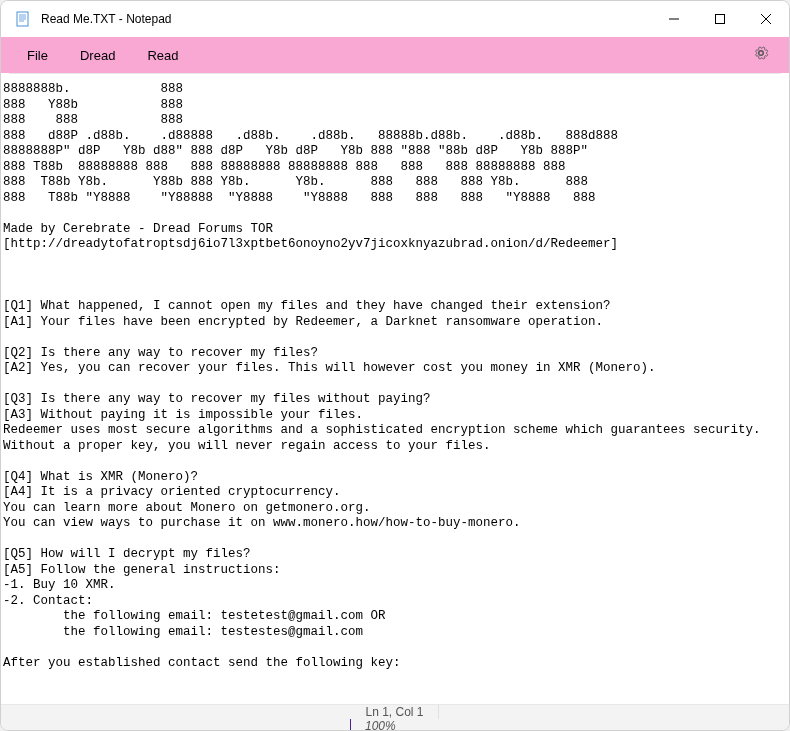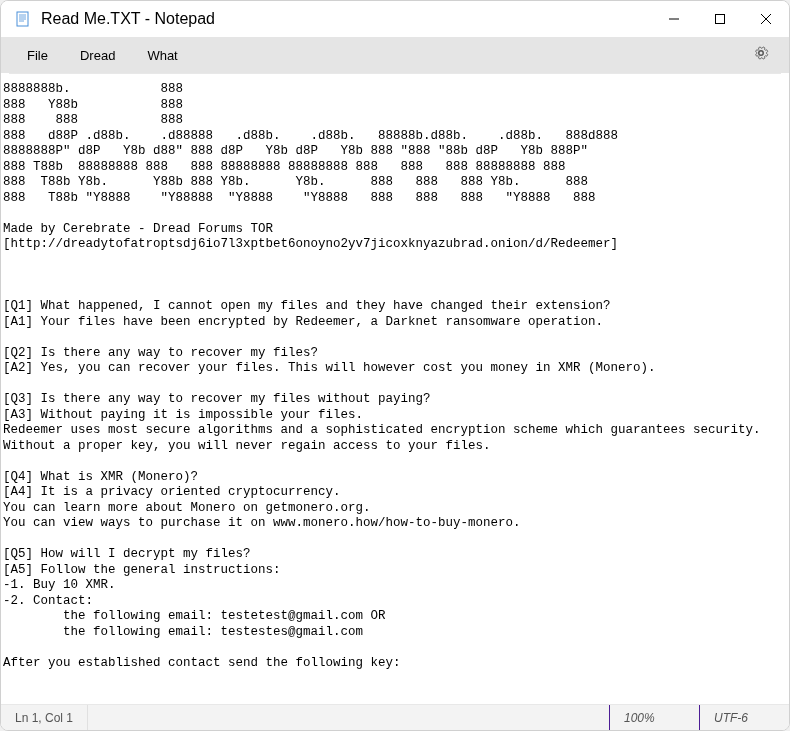--- a/index.html
+++ b/index.html
@@ -33,42 +33,42 @@
     }
     .titlebar-icon {
       width: 16px;
       height: 16px;
       margin-right: 10px;
       display: flex;
       align-items: center;
       justify-content: center;
     }
     .titlebar-title {
-      font-size: 16px;
+      font-size: 12px;
       color: #000;
       flex: 1;
     }
     .window-controls {
       display: flex;
       height: 100%;
     }
     .window-control {
       width: 46px;
       height: 100%;
       display: flex;
       align-items: center;
       justify-content: center;
       cursor: pointer;
     }
     .menubar {
       height: 36px;
       display: flex;
       align-items: center;
       padding: 0 10px;
-      background: #e5e5e5;
+      background: #f9a8d4;
     }
     .menu-item {
       padding: 6px 16px;
       font-size: 13px;
       color: #000;
       cursor: pointer;
     }
     .menubar-spacer {
       flex: 1;
     }
@@ -93,20 +93,21 @@
       position: relative;
     }
     .statusbar {
       height: 26px;
       display: flex;
       align-items: center;
       background: #f3f3f3;
       border-top: 1px solid #e8e8e8;
       font-size: 12px;
       color: #555;
+      flex-direction: column;
     }
     .status-item {
       padding: 0 14px;
       height: 100%;
       display: flex;
       align-items: center;
       border-right: 1px solid #e0e0e0;
     }
     .status-item:first-child {
       border-left: none;
@@ -152,21 +153,21 @@
             <line x1="0" y1="0" x2="10" y2="10" stroke="#000" stroke-width="1"></line>
             <line x1="10" y1="0" x2="0" y2="10" stroke="#000" stroke-width="1"></line>
           </svg>
       </div>
     </div>
   </div>
 
   <div class="menubar">
     <div class="menu-item">File</div>
     <div class="menu-item">Dread</div>
-    <div class="menu-item">What</div>
+    <div class="menu-item">Read</div>
     <div class="menubar-spacer"></div>
     <div class="settings-btn">
       <svg width="16" height="16" viewBox="0 0 16 16">
         <path d="M8 5a3 3 0 100 6 3 3 0 000-6zm0 4.5a1.5 1.5 0 110-3 1.5 1.5 0 010 3z" fill="#555"></path>
         <path d="M13.5 8.5v-1l1.3-1-1-1.7-1.6.4-.7-.7.4-1.6-1.7-1-1 1.3h-1l-1-1.3-1.7 1 .4 1.6-.7.7-1.6-.4-1 1.7 1.3 1v1l-1.3 1 1 1.7 1.6-.4.7.7-.4 1.6 1.7 1 1-1.3h1l1 1.3 1.7-1-.4-1.6.7-.7 1.6.4 1-1.7-1.3-1z" fill="none" stroke="#555" stroke-width="0.8"></path>
       </svg>
     </div>
   </div>
 
   <div class="divider"></div>

